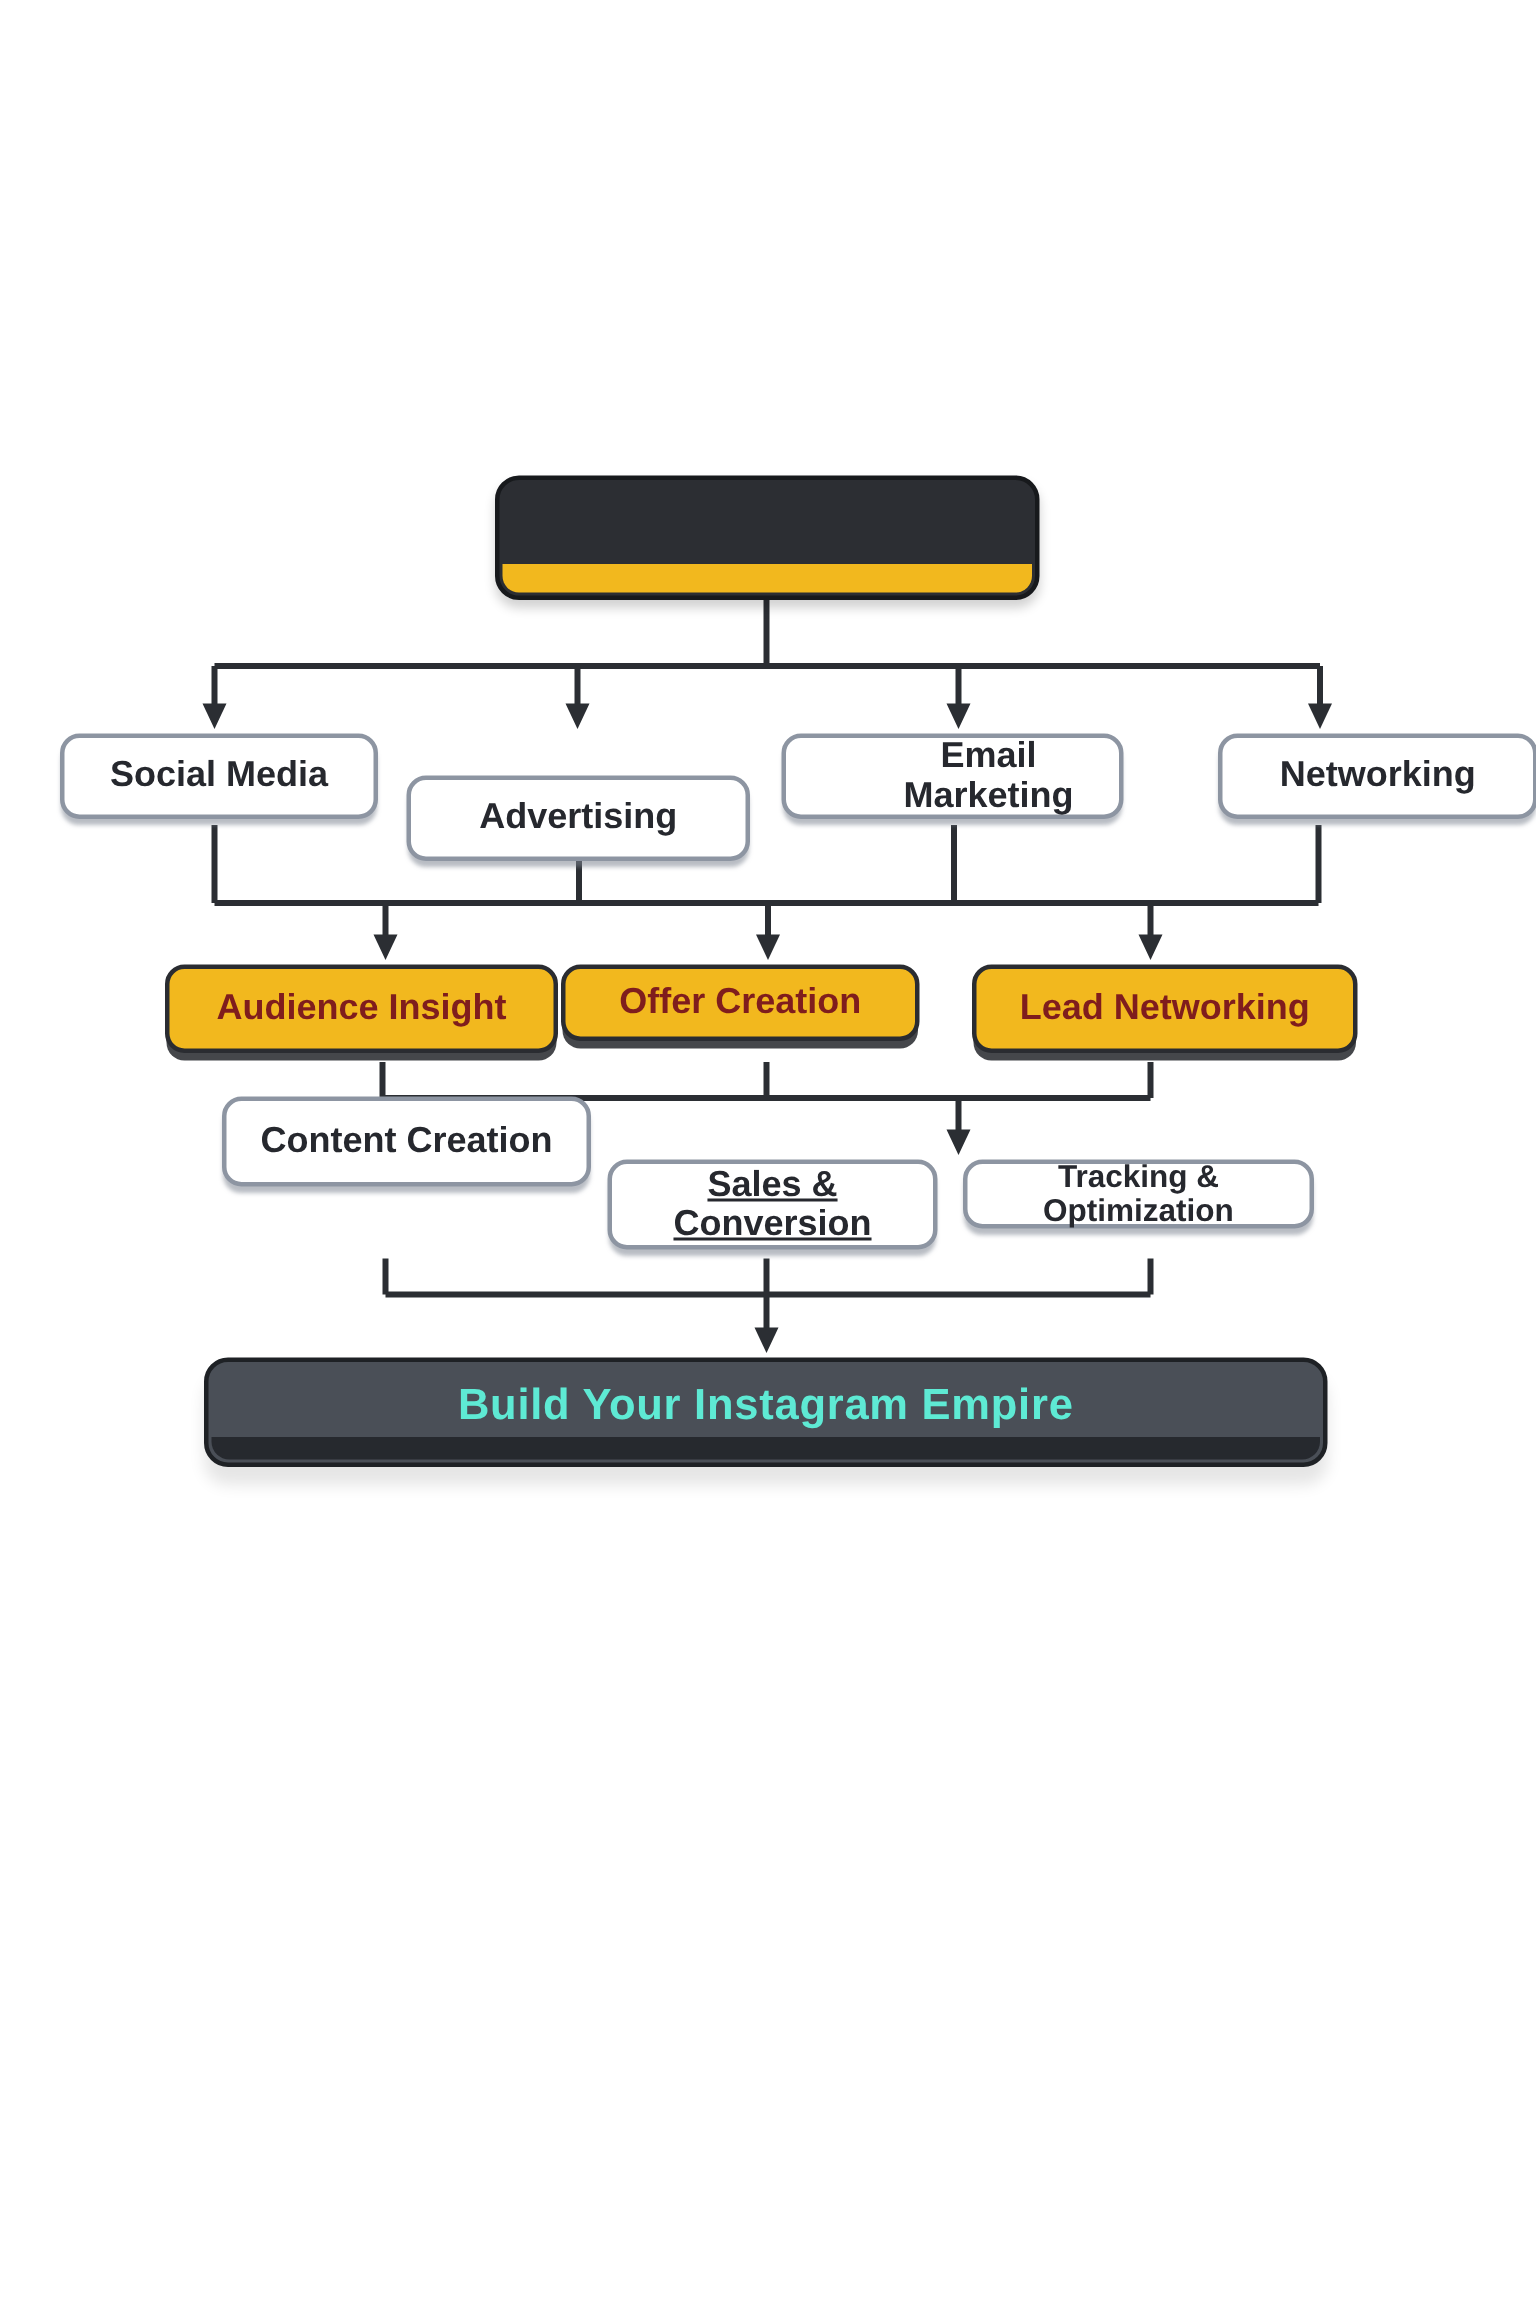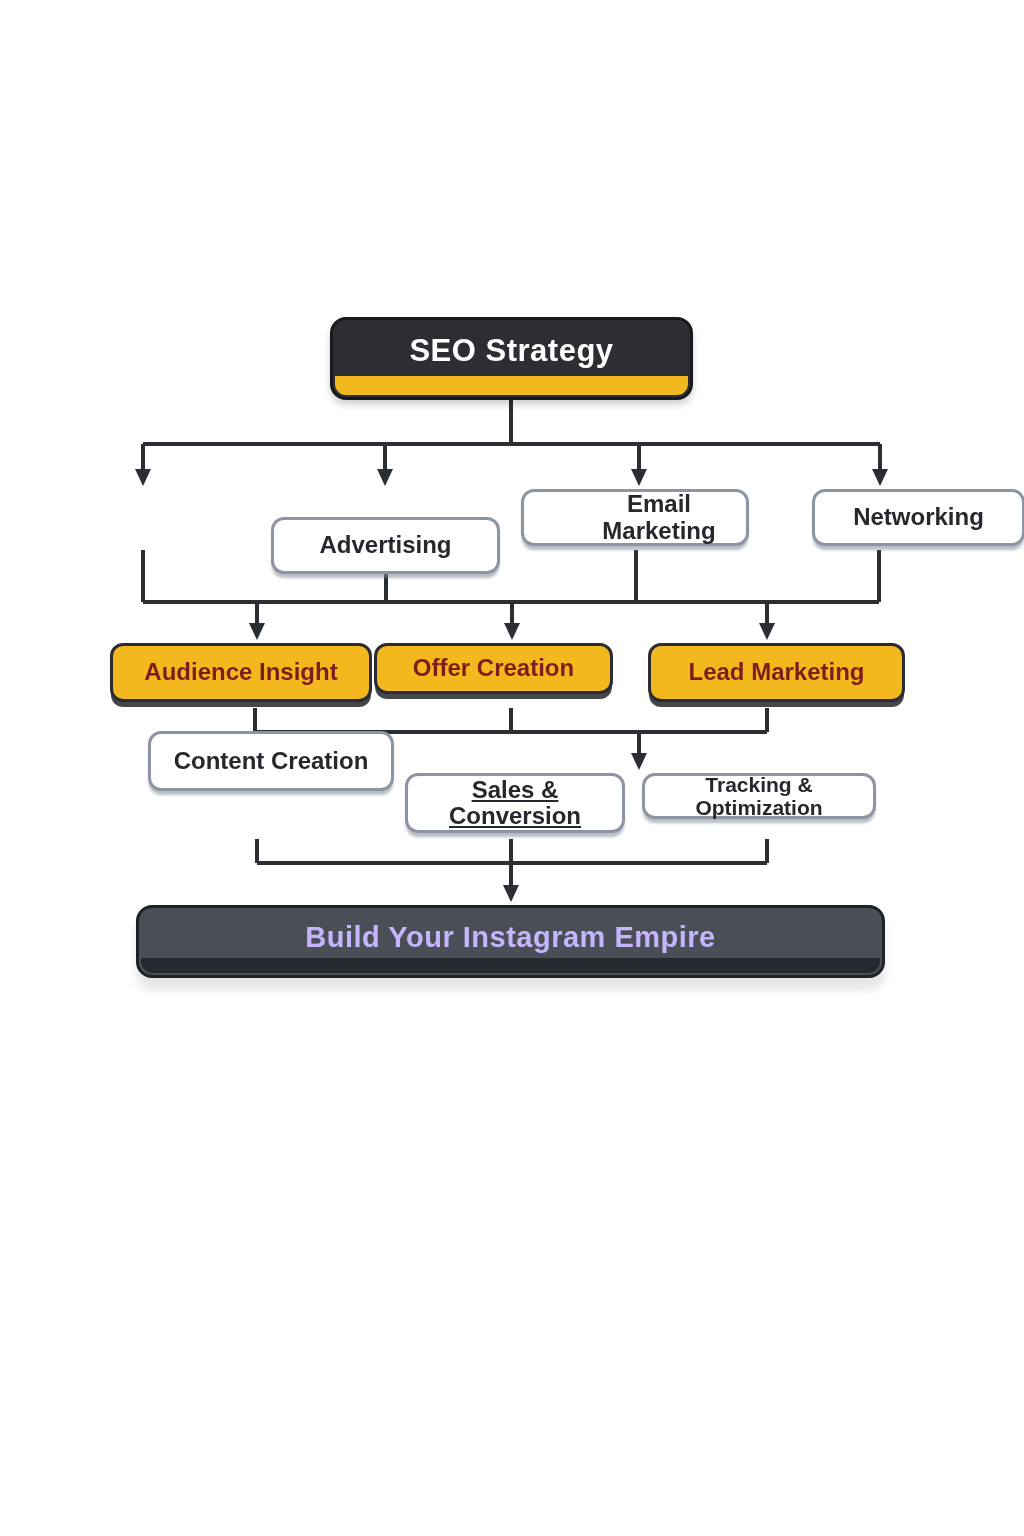--- a/index.html
+++ b/index.html
@@ -61,21 +61,21 @@
     color: #7f1d1d;
     font-size: 24px;
     font-weight: bold;
     box-shadow: 0 6px 0 -1px rgba(36,39,44,0.85);
   }
   
   .node-footer {
     background: #4A4F57;
     border: 3px solid #1E2125;
     border-radius: 16px;
-    color: #c4b5fd;
+    color: #5eead4;
     font-size: 29px;
     font-weight: bold;
     letter-spacing: 0.5px;
     box-shadow: 0 12px 10px rgba(0,0,0,0.10);
   }
   .node-footer .dark-band {
     position: absolute;
     left: 2px; right: 2px; bottom: 2px;
     height: 15px;
     background: #26292E;
@@ -133,41 +133,43 @@
 
       <polygon points="375,753 391,753 383,770"></polygon>
       <polygon points="631,753 647,753 639,770"></polygon>
 
       <polygon points="503,885 519,885 511,902"></polygon>
     </g>
   </svg>
 
   <div class="node node-title" style="left:330px; top:317px; width:363px; height:83px;">
     <div class="accent-band"></div>
-    <span class="node-label">SEO Strategy</span>
   </div>
 
+  <div class="node node-white" style="left:40px; top:489px; width:212px; height:57px;">
+    <span class="node-label">Social Media</span>
+  </div>
   <div class="node node-white" style="left:271px; top:517px; width:229px; height:57px;">
     <span class="node-label">Advertising</span>
   </div>
   <div class="node node-white" style="left:521px; top:489px; width:228px; height:57px;padding-left:48px;">
     <span class="node-label">Email Marketing</span>
   </div>
   <div class="node node-white" style="left:812px; top:489px; width:213px; height:57px;">
     <span class="node-label">Networking</span>
   </div>
 
   <div class="node node-yellow" style="left:110px; top:643px; width:262px; height:59px;">
     <span class="node-label">Audience Insight</span>
   </div>
   <div class="node node-yellow" style="left:374px; top:643px; width:239px; height:51px;">
     <span class="node-label">Offer Creation</span>
   </div>
   <div class="node node-yellow" style="left:648px; top:643px; width:257px; height:59px;">
-    <span class="node-label">Lead Marketing</span>
+    <span class="node-label">Lead Networking</span>
   </div>
 
   <div class="node node-white" style="left:148px; top:731px; width:246px; height:60px;">
     <span class="node-label">Content Creation</span>
   </div>
   <div class="node node-white" style="left:405px; top:773px; width:220px; height:60px;text-decoration:underline;">
     <span class="node-label">Sales &amp; Conversion</span>
   </div>
   <div class="node node-white" style="left:642px; top:773px; width:234px; height:46px;">
     <span class="node-label small-text">Tracking &amp; Optimization</span>

